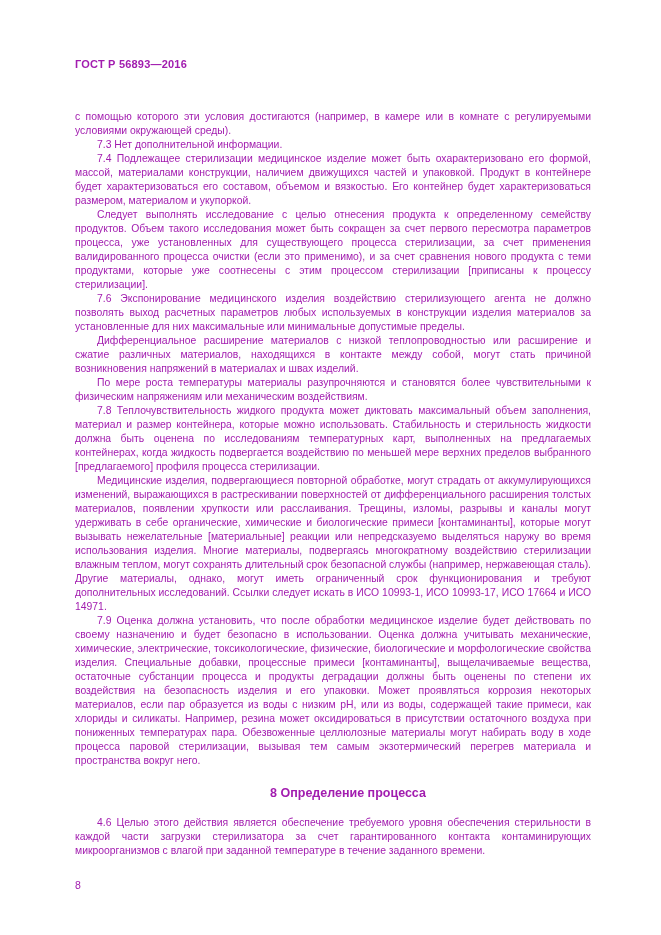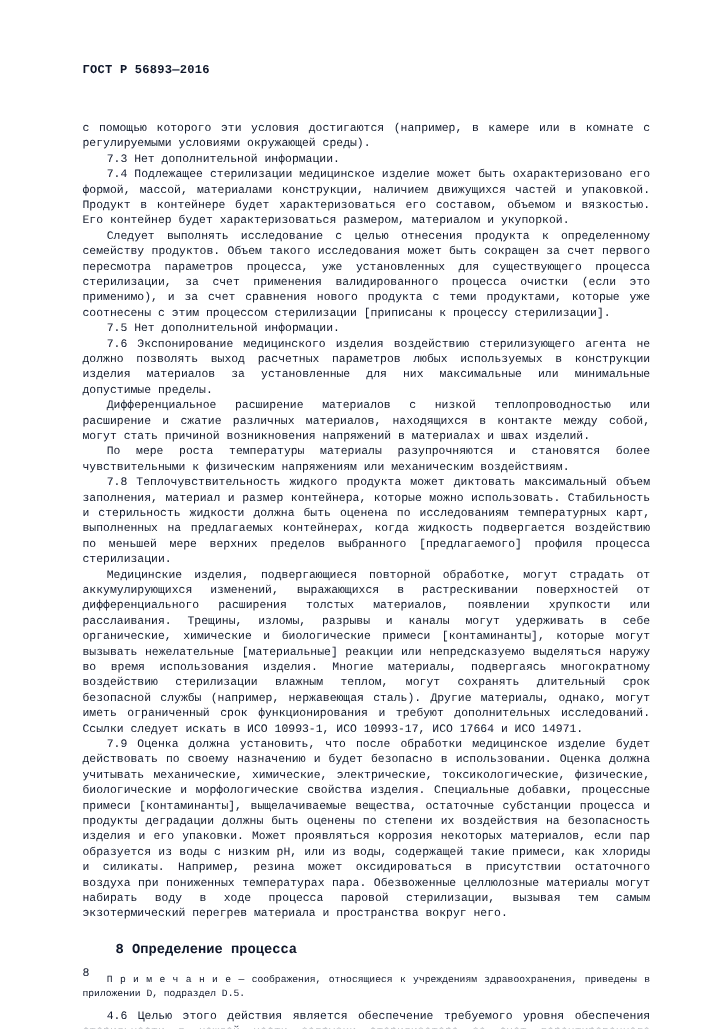--- a/index.html
+++ b/index.html
@@ -1,22 +1,22 @@
 <!DOCTYPE html>
 <html><head>
 <meta charset="utf-8">
 <style>
   html, body { margin: 0; padding: 0; background: #ffffff; }
   .page {
     position: relative;
     width: 661px;
     height: 935px;
     background: #ffffff;
-    font-family: Liberation Mono, monospace;
-    color: #0f172a;
+    font-family: Liberation Sans, sans-serif;
+    color: #a21caf;
     overflow: hidden;
     box-sizing: border-box;
   }
   .doc-header {
     position: absolute;
     top: 58px;
     left: 75px;
     font-size: 11px;
     font-weight: bold;
     letter-spacing: 0.2px;
@@ -33,21 +33,21 @@
   }
   .para {
     margin: 0;
     text-indent: 22px;
   }
   .para.no-indent { text-indent: 0; }
   .section-heading {
     font-size: 12.5px;
     font-weight: bold;
     margin: 18px 0 16px 30px;
-    text-align: left;
+    text-align: center;
     text-indent: 0;
   }
   .note {
     margin: 0 0 8px 0;
     font-size: 8.8px;
     line-height: 11.5px;
     text-indent: 22px;
     text-align: justify;
   }
   .page-number {
@@ -62,30 +62,28 @@
 
 <div class="page">
 
   <div class="doc-header">ГОСТ Р 56893—2016</div>
 
   <div class="content">
     <p class="para no-indent">с помощью которого эти условия достигаются (например, в камере или в комнате с регулируемыми условиями окружающей среды).</p>
     <p class="para">7.3  Нет дополнительной информации.</p>
     <p class="para">7.4 Подлежащее стерилизации медицинское изделие может быть охарактеризовано его формой, массой, материалами конструкции, наличием движущихся частей и упаковкой. Продукт в контейнере будет характеризоваться его составом, объемом и вязкостью. Его контейнер будет характеризоваться размером, материалом и укупоркой.</p>
     <p class="para">Следует выполнять исследование с целью отнесения продукта к определенному семейству продуктов. Объем такого исследования может быть сокращен за счет первого пересмотра параметров процесса, уже установленных для существующего процесса стерилизации, за счет применения валидированного процесса очистки (если это применимо), и за счет сравнения нового продукта с теми продуктами, которые уже соотнесены с этим процессом стерилизации [приписаны к процессу стерилизации].</p>
-    <p class="para">7.5  Нет дополнительной информации.</p>
     <p class="para">7.6 Экспонирование медицинского изделия воздействию стерилизующего агента  не должно позволять выход расчетных параметров любых используемых в конструкции изделия материалов за установленные для них максимальные или минимальные допустимые пределы.</p>
     <p class="para">Дифференциальное расширение   материалов с низкой теплопроводностью или расширение и сжатие различных материалов, находящихся в контакте между собой, могут стать причиной возникновения напряжений в материалах и швах изделий.</p>
     <p class="para">По мере роста температуры материалы разупрочняются и становятся более чувствительными к физическим напряжениям или механическим воздействиям.</p>
     <p class="para">7.8 Теплочувствительность жидкого продукта может диктовать  максимальный объем заполнения, материал и размер контейнера, которые можно использовать. Стабильность и стерильность жидкости должна быть оценена по исследованиям температурных карт, выполненных на предлагаемых контейнерах, когда жидкость подвергается воздействию по меньшей мере верхних пределов выбранного [предлагаемого] профиля процесса стерилизации.</p>
     <p class="para">Медицинские изделия, подвергающиеся повторной обработке, могут страдать от аккумулирующихся изменений, выражающихся в растрескивании поверхностей от дифференциального расширения толстых материалов, появлении хрупкости или расслаивания. Трещины, изломы, разрывы и каналы могут удерживать в себе органические, химические и биологические примеси [контаминанты], которые могут вызывать нежелательные [материальные] реакции или непредсказуемо выделяться наружу во время использования изделия.  Многие материалы, подвергаясь многократному воздействию стерилизации влажным теплом, могут сохранять длительный срок безопасной службы (например, нержавеющая сталь). Другие материалы, однако, могут иметь ограниченный срок функционирования и требуют дополнительных исследований. Ссылки следует искать в  ИСО 10993-1, ИСО 10993-17, ИСО 17664 и ИСО 14971.</p>
     <p class="para">7.9 Оценка должна установить, что после обработки медицинское изделие будет действовать по своему назначению и будет безопасно в использовании.  Оценка должна учитывать механические, химические, электрические, токсикологические, физические, биологические и морфологические свойства изделия. Специальные добавки, процессные примеси [контаминанты], выщелачиваемые вещества, остаточные субстанции процесса и продукты деградации должны быть оценены по степени их воздействия на безопасность изделия и его упаковки. Может проявляться коррозия некоторых материалов, если пар образуется из воды с низким pH, или из воды, содержащей такие примеси, как хлориды и силикаты. Например, резина может оксидироваться в присутствии остаточного воздуха при пониженных температурах пара. Обезвоженные целлюлозные материалы могут набирать воду в ходе процесса паровой стерилизации, вызывая тем самым экзотермический перегрев материала и пространства вокруг него.</p>
 
     <h2 class="section-heading">8 Определение процесса</h2>
 
-    <p class="note">П р и м е ч а н и е  — соображения, относящиеся  к учреждениям здравоохранения, приведены в приложении D, подраздел D.5.</p>
 
     <p class="para">4.6 Целью этого действия является обеспечение требуемого уровня обеспечения стерильности в каждой части загрузки стерилизатора за счет гарантированного контакта контаминирующих микроорганизмов с влагой при заданной температуре в течение заданного времени.</p>
   </div>
 
   <div class="page-number">8</div>
 
 </div>
 
 </body></html>

